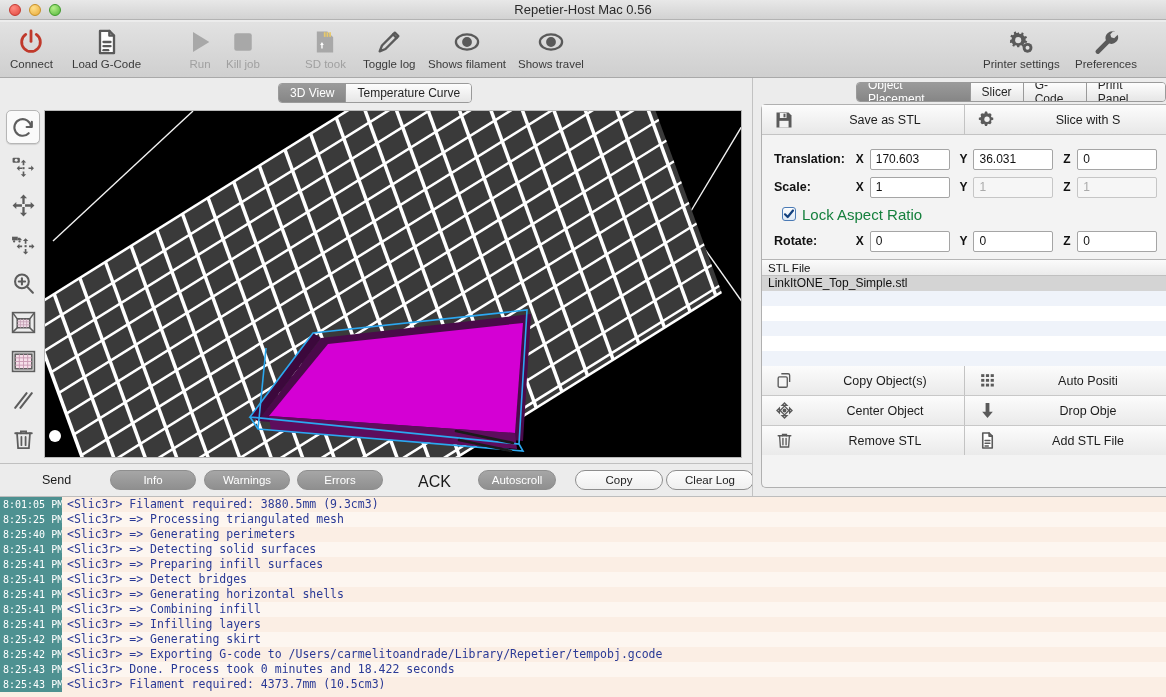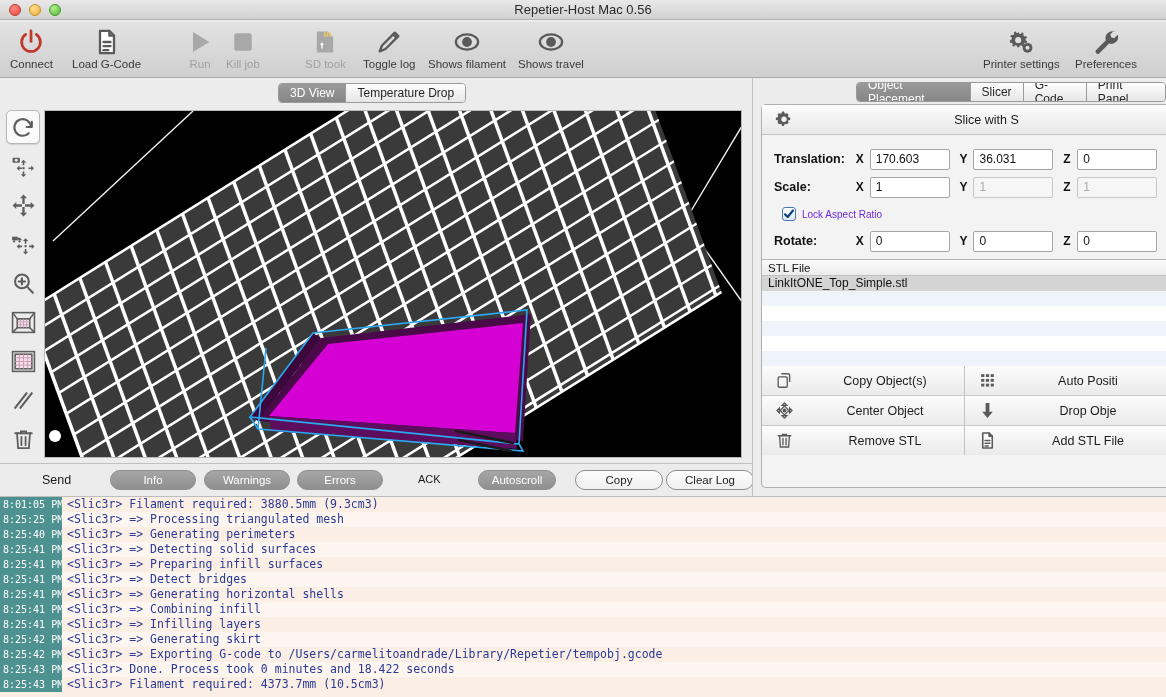--- a/index.html
+++ b/index.html
@@ -60,21 +60,21 @@
            justify-content: center; border-radius: 5px; }
   .trbtn.sel { background: #fafafa; border: 1px solid #b6b6b6;
                box-shadow: 0 1px 1px rgba(0,0,0,.12); }
   .viewport { position: absolute; left: 44px; top: 4px; width: 698px; height: 348px;
               background: #000; border: 1px solid #b9b9b9; overflow: hidden; }
 
   
   .logbar { position: absolute; left: 0; top: 463px; width: 752px; height: 33px;
             background: #ececec; border-top: 1px solid #c0c0c0; }
   .logbar .send { position: absolute; left: 42px; top: 9px; font-size: 12.5px; color: #1a1a1a; }
-  .logbar .ack  { position: absolute; left: 418px; top: 9px; font-size: 11px; color: #1a1a1a; }
+  .logbar .ack  { position: absolute; left: 418px; top: 9px; font-size: 16px; color: #1a1a1a; }
   .pill { position: absolute; top: 6px; height: 20px; border-radius: 10px;
           display: flex; align-items: center; justify-content: center;
           font-size: 11.5px; border: 1px solid #8e8e8e; }
   .pill.on  { background: linear-gradient(to bottom,#a6a6a6,#8f8f8f); color: #fff; }
   .pill.off { background: linear-gradient(to bottom,#fdfdfd,#efefef); color: #222; }
 
   
   .logarea { position: absolute; left: 0; top: 496px; width: 1166px; height: 201px;
              background: #fbeee4; border-top: 1px solid #bdbdbd; overflow: hidden; }
   .logrow { height: 15px; display: flex; align-items: stretch; font-size: 12px; }
@@ -107,21 +107,21 @@
   .axis { font-size: 12px; color: #111; width: 14px; font-weight: bold; }
   .fin { height: 21px; border: 1px solid #a5a5a5; background: #fff; border-radius: 2px;
          font-size: 12px; color: #111; padding: 0 5px; line-height: 19px;
          margin-right: 10px; overflow: hidden; white-space: nowrap; }
   .fin.w1 { width: 80px; }
   .fin.dis { color: #aaa; background: #f6f6f6; border-color: #c6c6c6; }
   .chkrow { display: flex; align-items: center; height: 26px; padding-left: 8px; }
   .chkbox { width: 14px; height: 14px; border: 1px solid #4a7ab5; border-radius: 3px;
             background: linear-gradient(to bottom,#fdfdfd,#dfe9f5);
             display: flex; align-items: center; justify-content: center; margin-right: 6px; }
-  .chkrow .ct { font-size: 10px; color: #6d28d9; }
+  .chkrow .ct { font-size: 15px; color: #15803d; }
 
   .listhdr { height: 17px; background: linear-gradient(to bottom,#fbfbfb,#ebebeb);
              border-top: 1px solid #b5b5b5; border-bottom: 1px solid #c0c0c0;
              font-size: 11.5px; color: #111; padding-left: 6px; line-height: 16px; }
   .listbody { height: 90px; background: #fff; border-bottom: 1px solid #b5b5b5; }
   .lrow { height: 15px; font-size: 12px; color: #111; padding-left: 6px; line-height: 15px;
           white-space: nowrap; overflow: hidden; }
   .lrow.sel { background: #d4d4d4; }
   .lrow.stripe { background: #eff3fa; }
 
@@ -246,21 +246,21 @@
             <path d="M19.5 3.2a5.8 5.8 0 0 0-7.6 7.3L3.4 19a2 2 0 0 0 2.8 2.8l8.5-8.5a5.8 5.8 0 0 0 7.3-7.6l-3 3-2.6-.7-.7-2.6 3-3z"></path>
           </svg>
         </span>
         <span class="lbl">Preferences</span>
       </div>
     </div>
 
   <div class="viewtabs">
     <div class="seg" style="left:278px;" id="viewtabs">
         <div class="active">3D View</div>
-        <div class="">Temperature Drop</div>
+        <div class="">Temperature Curve</div>
       </div>
   </div>
 
   <div class="leftpane">
     <div class="toolrail" id="toolrail">
         <div class="trbtn sel">
           <span>
             <svg width="25" height="25" viewBox="0 0 24 24" fill="none" stroke="#5d5d5d" stroke-width="2" stroke-linecap="round" stroke-linejoin="round">
               <path d="M20 6.5v5h-5"></path>
               <path d="M19.2 11.5A8 8 0 1 0 17 17.5"></path>
@@ -519,20 +519,31 @@
         <div class="">G-Code</div>
         <div class="">Print Panel</div>
       </div>
 
     <div class="panelbox">
 
       <div class="bigbtnrow" id="topbtns">
           <div class="bigbtn">
             <span class="bi">
               <svg width="20" height="20" viewBox="0 0 24 24" fill="#5a5a5a">
+                <path d="M3 3h14.5L21 6.5V21H3z"></path>
+                <rect x="7" y="3.6" width="8" height="6" fill="#f3f3f3"></rect>
+                <rect x="11.4" y="4.4" width="2.4" height="4.4" fill="#5a5a5a"></rect>
+                <rect x="6.5" y="13" width="11" height="8" fill="#f3f3f3"></rect>
+              </svg>
+            </span>
+            <span class="bt">Save as STL</span>
+          </div>
+          <div class="bigbtn">
+            <span class="bi">
+              <svg width="20" height="20" viewBox="0 0 24 24" fill="#5a5a5a">
                 <path d="M12 1.8l1 2.7 2.8-.6 1.6 1.6-.6 2.8 2.7 1v2.3l-2.7 1 .6 2.8-1.6 1.6-2.8-.6-1 2.7h-2.3l-1-2.7-2.8.6-1.6-1.6.6-2.8-2.7-1v-2.3l2.7-1-.6-2.8 1.6-1.6 2.8.6 1-2.7z"></path>
                 <circle cx="12" cy="11.1" r="3.2" fill="#f0f0f0"></circle>
               </svg>
             </span>
             <span class="bt">Slice with S</span>
           </div>
         </div>
 
       <div class="formarea" id="formarea">
           <div class="frow">

